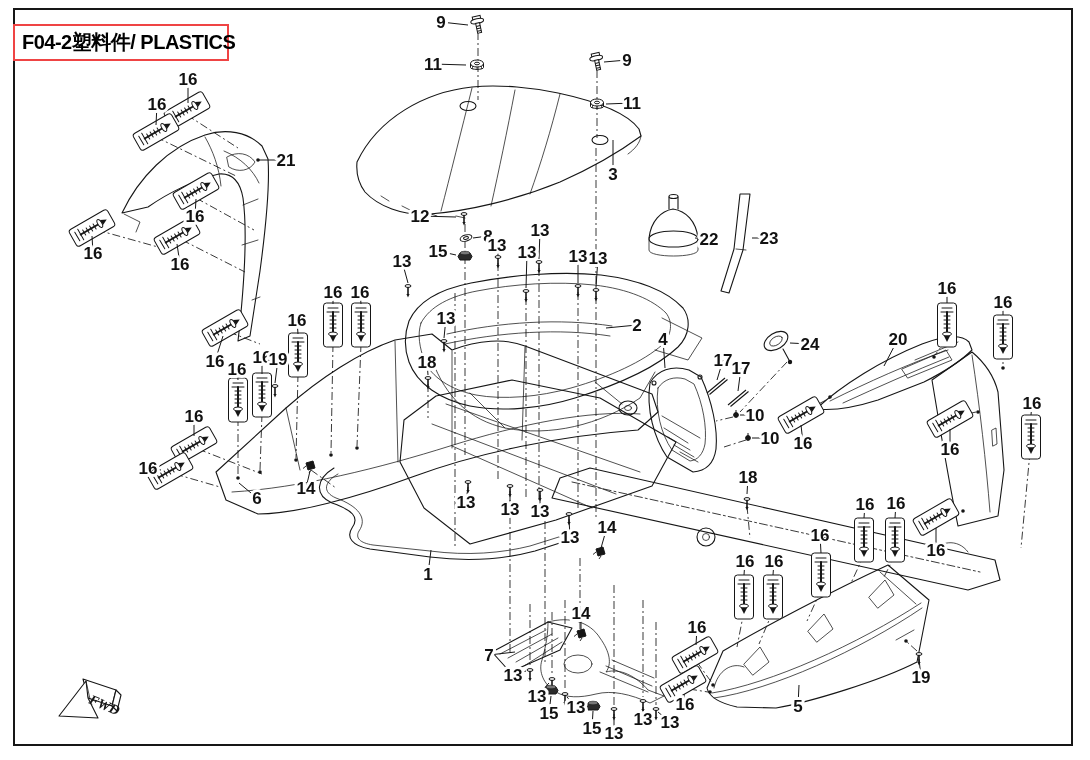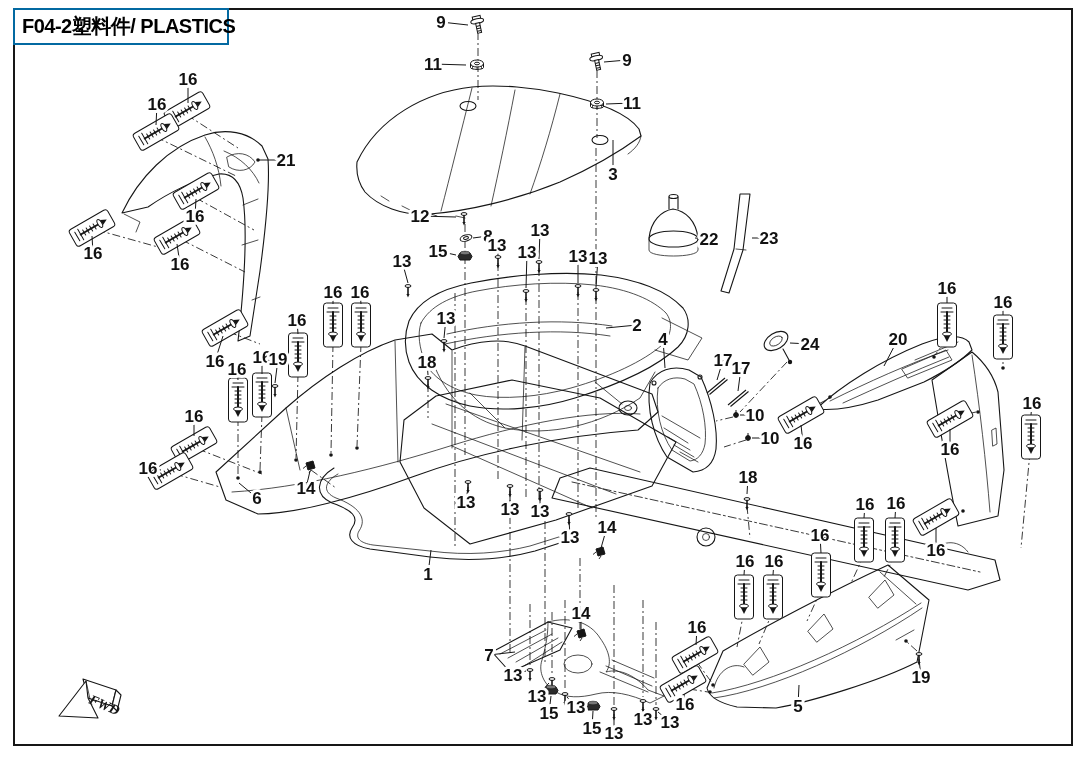--- a/index.html
+++ b/index.html
@@ -1,19 +1,19 @@
 <!DOCTYPE html>
 <html><head>
 <meta charset="utf-8">
 <style>
   html,body{margin:0;padding:0;background:#fff;width:1090px;height:760px;overflow:hidden;
     font-family:"Liberation Sans",sans-serif;}
   .stage{position:absolute;left:0;top:0;width:1090px;height:760px;background:#fff;}
   .frame{position:absolute;left:13px;top:8px;width:1060px;height:738px;border:2px solid #161616;box-sizing:border-box;}
-  .titlebox{position:absolute;left:13px;top:8px;width:216px;height:37px;border:2px solid #0369a1;
+  .titlebox{position:absolute;left:13px;top:24px;width:216px;height:37px;border:2px solid #ef4444;
     background:#fff;box-sizing:border-box;display:flex;align-items:center;padding-left:7px;z-index:5;}
   .titlebox span{font-weight:bold;font-size:20px;color:#000;letter-spacing:-0.5px;white-space:nowrap;}
   svg#diagram{position:absolute;left:0;top:0;z-index:2;}
   .lineart *{fill:none;stroke:#161616;stroke-width:1.1;stroke-linejoin:round;stroke-linecap:round;}
   .lineart .thin{stroke-width:0.75;}
   .lineart .blk{fill:#161616;stroke:none;}
   .lineart .whtf{fill:#fff;}
   .dd{fill:none;stroke:#161616;stroke-width:0.85;stroke-dasharray:8 3 2 3;}
   #leader-lines line{stroke:#161616;stroke-width:1;}
   text.callout{font-family:"Liberation Sans",sans-serif;font-weight:bold;font-size:17px;

